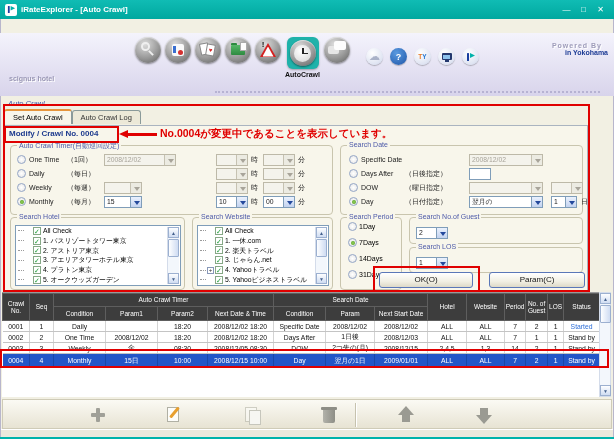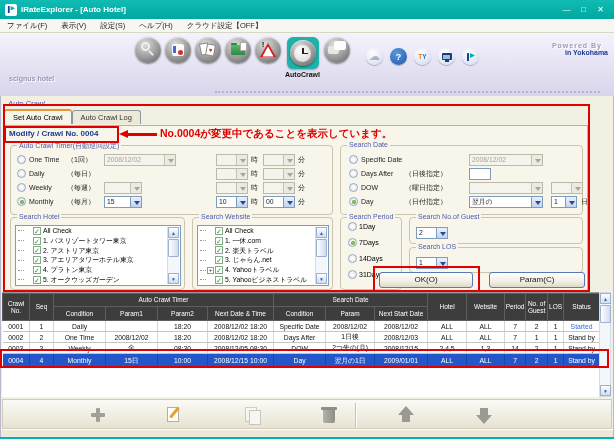--- a/index.html
+++ b/index.html
@@ -162,34 +162,26 @@
 
 <div class="window">
 
   <div class="titlebar">
     <span class="title-icon">
       <svg width="9" height="9" viewBox="0 0 20 20">
           <rect x="2" y="2" width="4" height="16" fill="#1a3f9e" rx="1"></rect>
           <path d="M8 2 L18 7 L8 12 Z" fill="#00b2aa"></path>
         </svg>
     </span>
-    <span class="title-text">iRateExplorer - [Auto Hotel]</span>
+    <span class="title-text">iRateExplorer - [Auto Crawl]</span>
     <span class="winbtn">—</span>
     <span class="winbtn">□</span>
     <span class="winbtn">✕</span>
   </div>
 
-  <div class="menubar">
-
-  <span class="menuitem">ファイル(F)</span>
-      <span class="menuitem">表示(V)</span>
-      <span class="menuitem">設定(S)</span>
-      <span class="menuitem">ヘルプ(H)</span>
-      <span class="menuitem">クラウド設定【OFF】</span>
-    </div>
 
   <div class="banner">
     <div class="account">scignus hotel</div>
 
     <div class="big-icons">
       <div class="sphere">
           <span class="mag-ring"></span>
           <span class="mag-handle"></span>
         </div>
       <div class="sphere">

